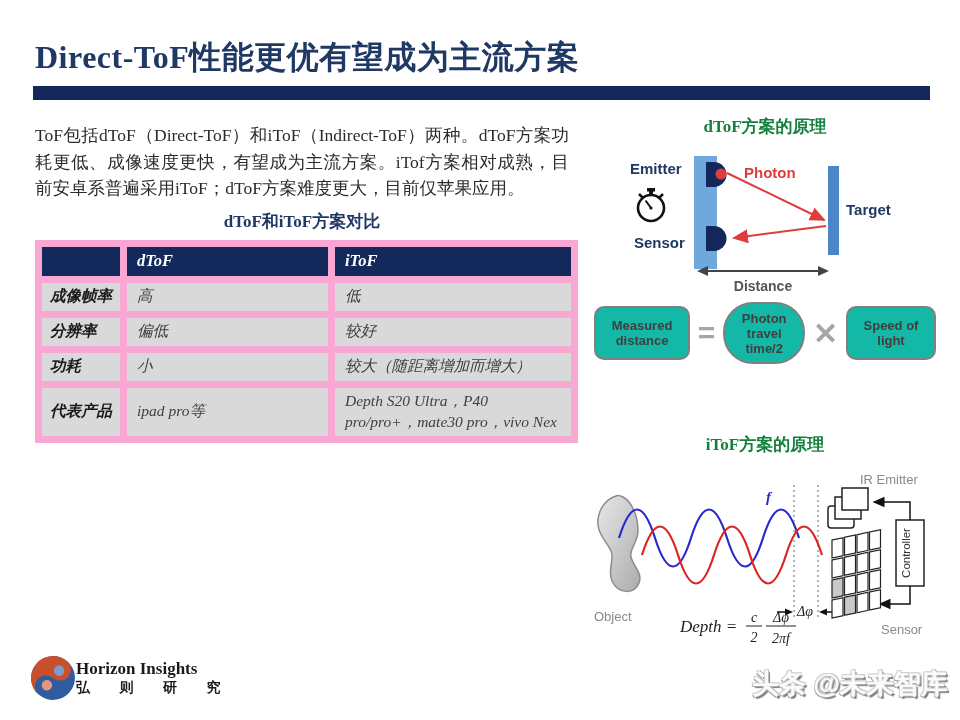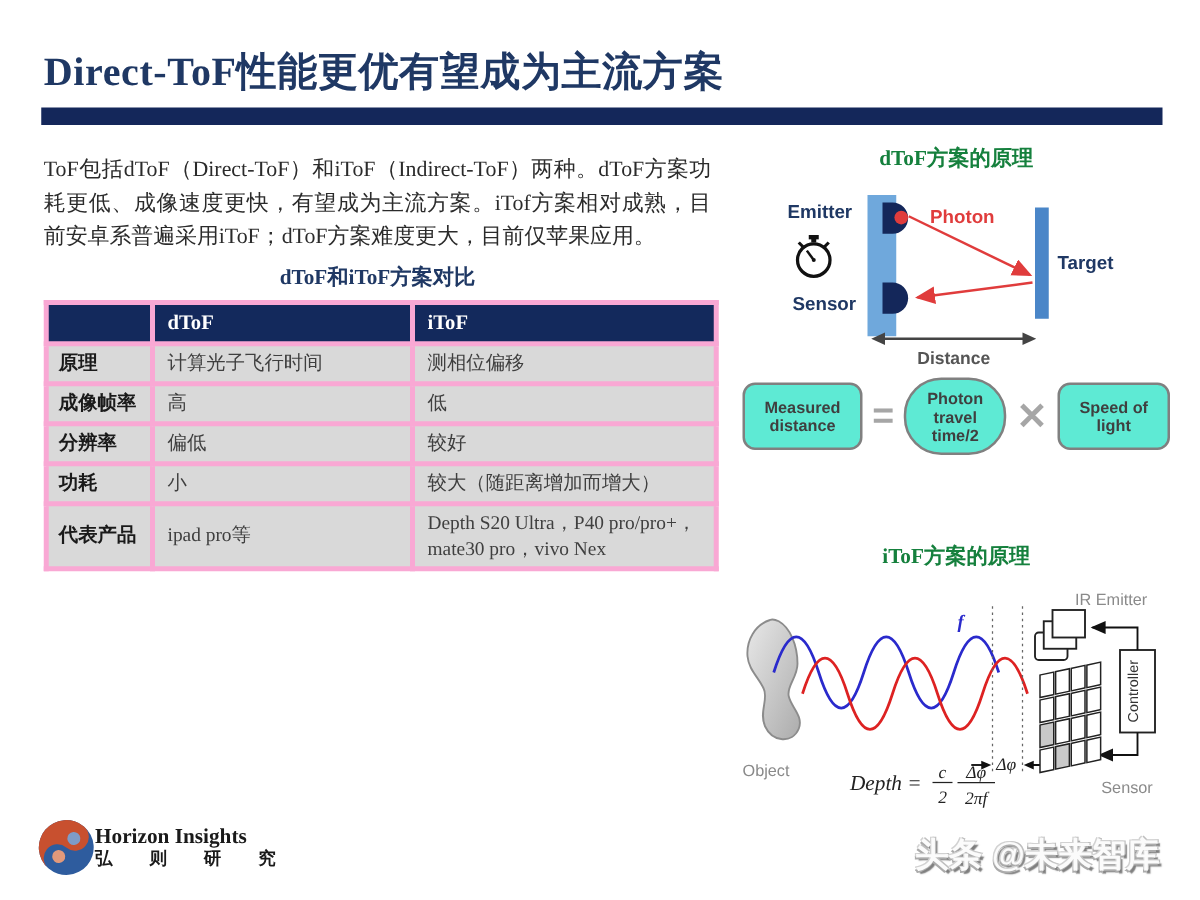--- a/index.html
+++ b/index.html
@@ -9,34 +9,34 @@
   
   .title{position:absolute;left:35px;top:36px;margin:0;font-size:32px;font-weight:bold;
          color:#1F3864;letter-spacing:.5px;font-family:"Liberation Serif",serif;}
   .title-rule{position:absolute;left:33px;top:86px;width:897px;height:14px;background:#14275A;}
 
   
   .left-col{position:absolute;left:35px;top:122px;width:534px;}
   .para{margin:0 0 9px 0;font-size:17.5px;line-height:26.5px;color:#2B2B2B;text-align:justify;}
   .table-title{text-align:center;font-size:17px;line-height:22px;font-weight:bold;color:#1F3864;margin:4px 0 7px 0;}
   table.cmp{border-collapse:collapse;width:536px;table-layout:fixed;}
-  .cmp th,.cmp td{border:4px solid #f9a8d4;vertical-align:middle;}
+  .cmp th,.cmp td{border:7px solid #f9a8d4;vertical-align:middle;font-style:italic;}
   .cmp thead th{background:#13295C;color:#ffffff;font-size:16.5px;font-weight:bold;
                 text-align:left;padding:3px 10px;height:23px;}
   .cmp tbody th{background:#D9D9D9;color:#1A1A1A;font-size:15.5px;font-weight:bold;
                 text-align:left;padding:3px 4px 3px 8px;}
   .cmp tbody td{background:#D9D9D9;color:#3F3F3F;font-size:15.5px;padding:3px 10px;height:22px;}
 
   
   .right-col{position:absolute;left:594px;top:116px;width:342px;}
   .panel-title{text-align:center;font-weight:bold;font-size:17px;color:#15803d;line-height:21px;}
   .diagram-svg{display:block;margin-top:5px;}
   .formula-row{display:flex;align-items:center;justify-content:space-between;margin-top:8px;
                font-family:"Liberation Sans",sans-serif;}
-  .fbox{border:2px solid #808080;border-radius:10px;background:#5eead4;color:#3F3F3F;font-weight:bold;
+  .fbox{border:2px solid #808080;border-radius:10px;background:#14b8a6;color:#3F3F3F;font-weight:bold;
         font-size:13px;line-height:15px;text-align:center;display:flex;align-items:center;
         justify-content:center;padding:3px;}
   .b1{width:86px;height:44px;} .b2{width:72px;height:52px;border-radius:30px;} .b3{width:80px;height:44px;}
   .fop{color:#A6A6A6;font-size:30px;font-weight:bold;}
   .itof-panel{margin-top:70px;}
 
   
   .dlabel{fill:#1F3864;font:bold 15px "Liberation Sans",sans-serif;}
   .red-label{fill:#E03C3C;font:bold 15px "Liberation Sans",sans-serif;}
   .gray-label{fill:#555555;font:bold 14px "Liberation Sans",sans-serif;}
@@ -44,21 +44,21 @@
   .math{fill:#222222;font:italic 14px "Liberation Serif",serif;}
   .math-big{fill:#222222;font:italic 17px "Liberation Serif",serif;}
   .f-label{fill:#2A2ACC;font:italic bold 15px "Liberation Serif",serif;}
   .ctrl-label{fill:#333333;font:11.5px "Liberation Sans",sans-serif;}
 
   
   .footer{position:absolute;left:30px;top:655px;display:flex;align-items:center;
           font-family:Liberation Serif, serif;}
   .brand-en{font-size:17px;font-weight:bold;color:#1A1A1A;line-height:20px;}
   .brand-cn{font-size:14px;font-weight:bold;color:#1A1A1A;letter-spacing:13px;line-height:18px;}
-  .watermark{position:absolute;left:732px;top:666px;white-space:nowrap;
+  .watermark{position:absolute;left:752px;top:666px;white-space:nowrap;
              font-family:"Liberation Sans",sans-serif;font-size:27px;font-weight:bold;color:#FBFBFB;
              text-shadow:-1px -1px 0 #D2D2D2,1px -1px 0 #BFBFBF,-1px 1px 0 #ABABAB,2px 2px 1px #7D7D7D;}
 </style>
 </head>
 <body>
 
 <div class="slide">
 
   <h1 class="title">Direct-ToF性能更优有望成为主流方案</h1>
   <div class="title-rule"></div>
@@ -75,25 +75,20 @@
           <col style="width:243px">
         </colgroup>
       <thead>
         <tr>
           <th></th>
           <th>dToF</th>
           <th>iToF</th>
         </tr>
       </thead>
       <tbody>
-        <tr>
-          <th>原理</th>
-          <td>计算光子飞行时间</td>
-          <td>测相位偏移</td>
-        </tr>
         <tr>
           <th>成像帧率</th>
           <td>高</td>
           <td>低</td>
         </tr>
         <tr>
           <th>分辨率</th>
           <td>偏低</td>
           <td>较好</td>
         </tr>

